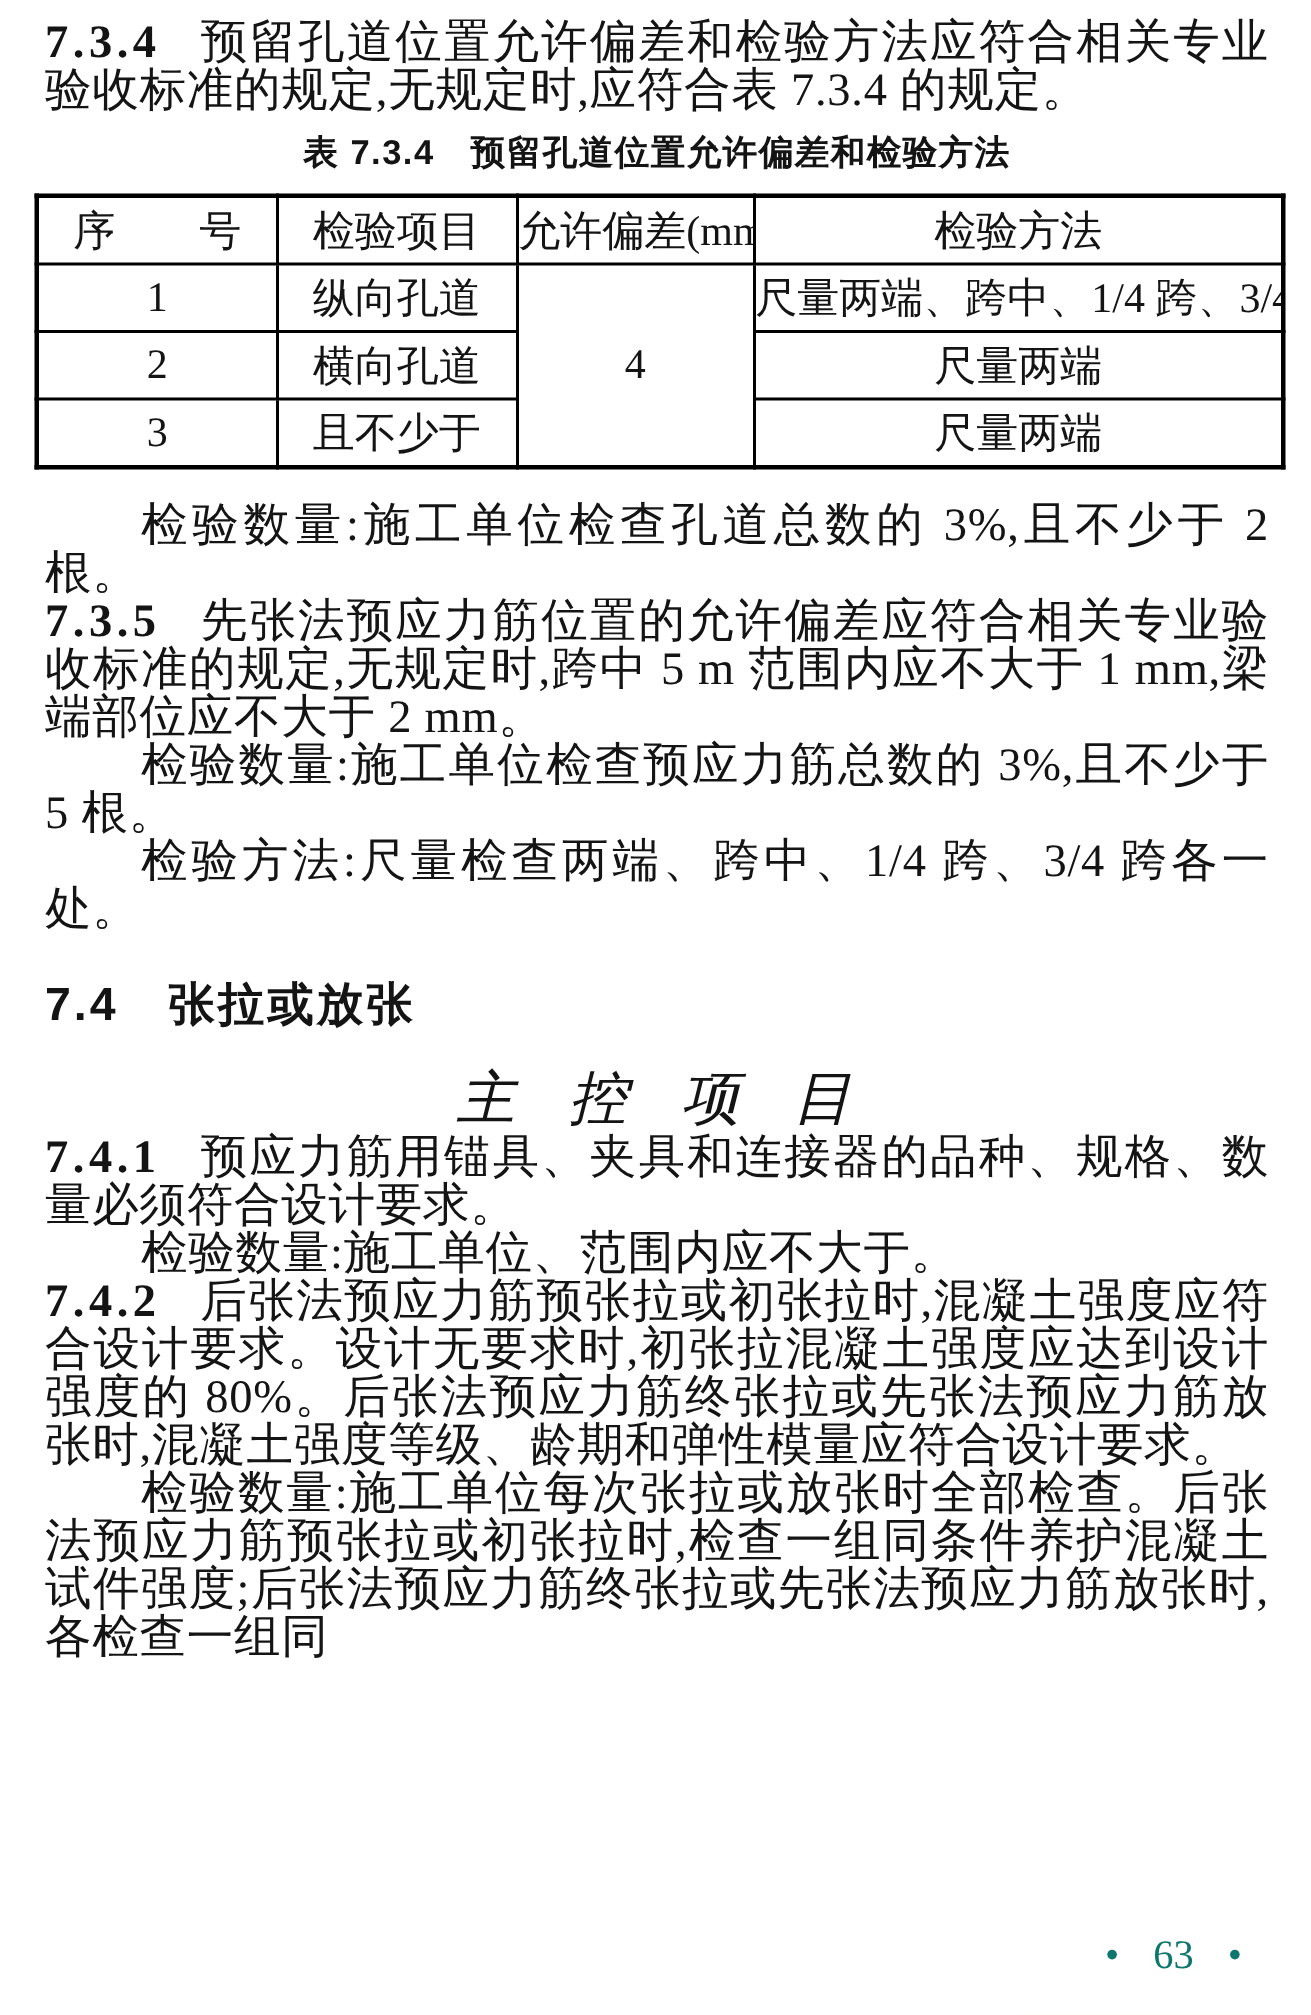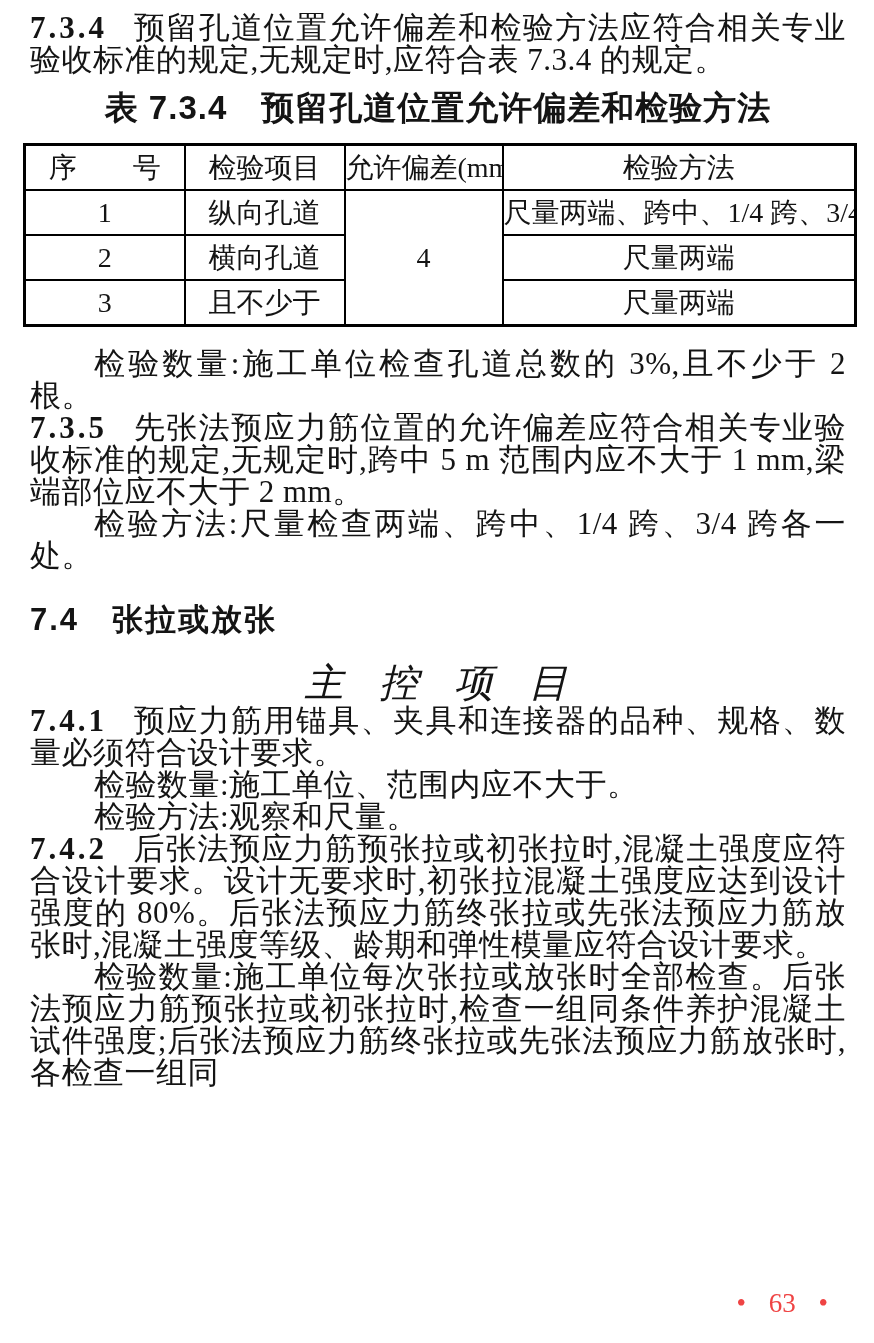--- a/index.html
+++ b/index.html
@@ -27,21 +27,21 @@
   .indent { text-indent: 64px; }
   .clause-num {
     font-weight: bold;
     letter-spacing: 3px;
     margin-right: 26px;
     font-family: "Liberation Serif", "DejaVu Serif", serif;
   }
   .table-caption {
     font-family: "Liberation Sans", "DejaVu Sans", sans-serif;
     font-weight: bold;
-    font-size: 33px;
+    font-size: 23px;
     text-align: center;
     margin-top: 10px;
     letter-spacing: 1px;
   }
   table.spec-table {
     table-layout: fixed;
     border-collapse: collapse;
     width: 831px;
     margin-top: 12px;
     margin-left: -7px;
@@ -77,21 +77,21 @@
     margin: 19px 0 0 0;
     word-spacing: 18px;
     letter-spacing: 4px;
   }
   .page-number {
     position: absolute;
     top: 1288px;
     right: 46px;
     font-size: 27px;
     word-spacing: 16px;
-    color: #ef4444;
+    color: #0f766e;
   }
 </style>
 </head>
 <body>
 
 <div class="page">
 
   <p class="para">
     <span class="clause-num">7.3.4</span><span>预留孔道位置允许偏差和检验方法应符合相关专业验收标准的规定,无规定时,应符合表 7.3.4 的规定。</span>
   </p>
@@ -132,34 +132,34 @@
       </tr>
     </tbody>
   </table>
 
   <p class="para indent" style="margin-top:21px">检验数量:施工单位检查孔道总数的 3%,且不少于 2 根。</p>
 
   <p class="para">
     <span class="clause-num">7.3.5</span><span>先张法预应力筋位置的允许偏差应符合相关专业验收标准的规定,无规定时,跨中 5 m 范围内应不大于 1 mm,梁端部位应不大于 2 mm。</span>
   </p>
 
+  <p class="para indent">检验数量:施工单位检查预应力筋总数的 3%,且不少于 5 根。</p>
 
   <p class="para indent">检验方法:尺量检查两端、跨中、1/4 跨、3/4 跨各一处。</p>
 
   <h2 class="section-heading">7.4　张拉或放张</h2>
 
   <h3 class="sub-heading">主 控 项 目</h3>
 
   <p class="para">
     <span class="clause-num">7.4.1</span><span>预应力筋用锚具、夹具和连接器的品种、规格、数量必须符合设计要求。</span>
   </p>
 
   <p class="para indent">检验数量:施工单位、范围内应不大于。</p>
 
-  <p class="para indent">检验方法:观察和尺量。</p>
 
   <p class="para">
     <span class="clause-num">7.4.2</span><span>后张法预应力筋预张拉或初张拉时,混凝土强度应符合设计要求。设计无要求时,初张拉混凝土强度应达到设计强度的 80%。后张法预应力筋终张拉或先张法预应力筋放张时,混凝土强度等级、龄期和弹性模量应符合设计要求。</span>
   </p>
 
   <p class="para indent">检验数量:施工单位每次张拉或放张时全部检查。后张法预应力筋预张拉或初张拉时,检查一组同条件养护混凝土试件强度;后张法预应力筋终张拉或先张法预应力筋放张时,各检查一组同</p>
 
   <div class="page-number">• 63 •</div>
 
 </div>

